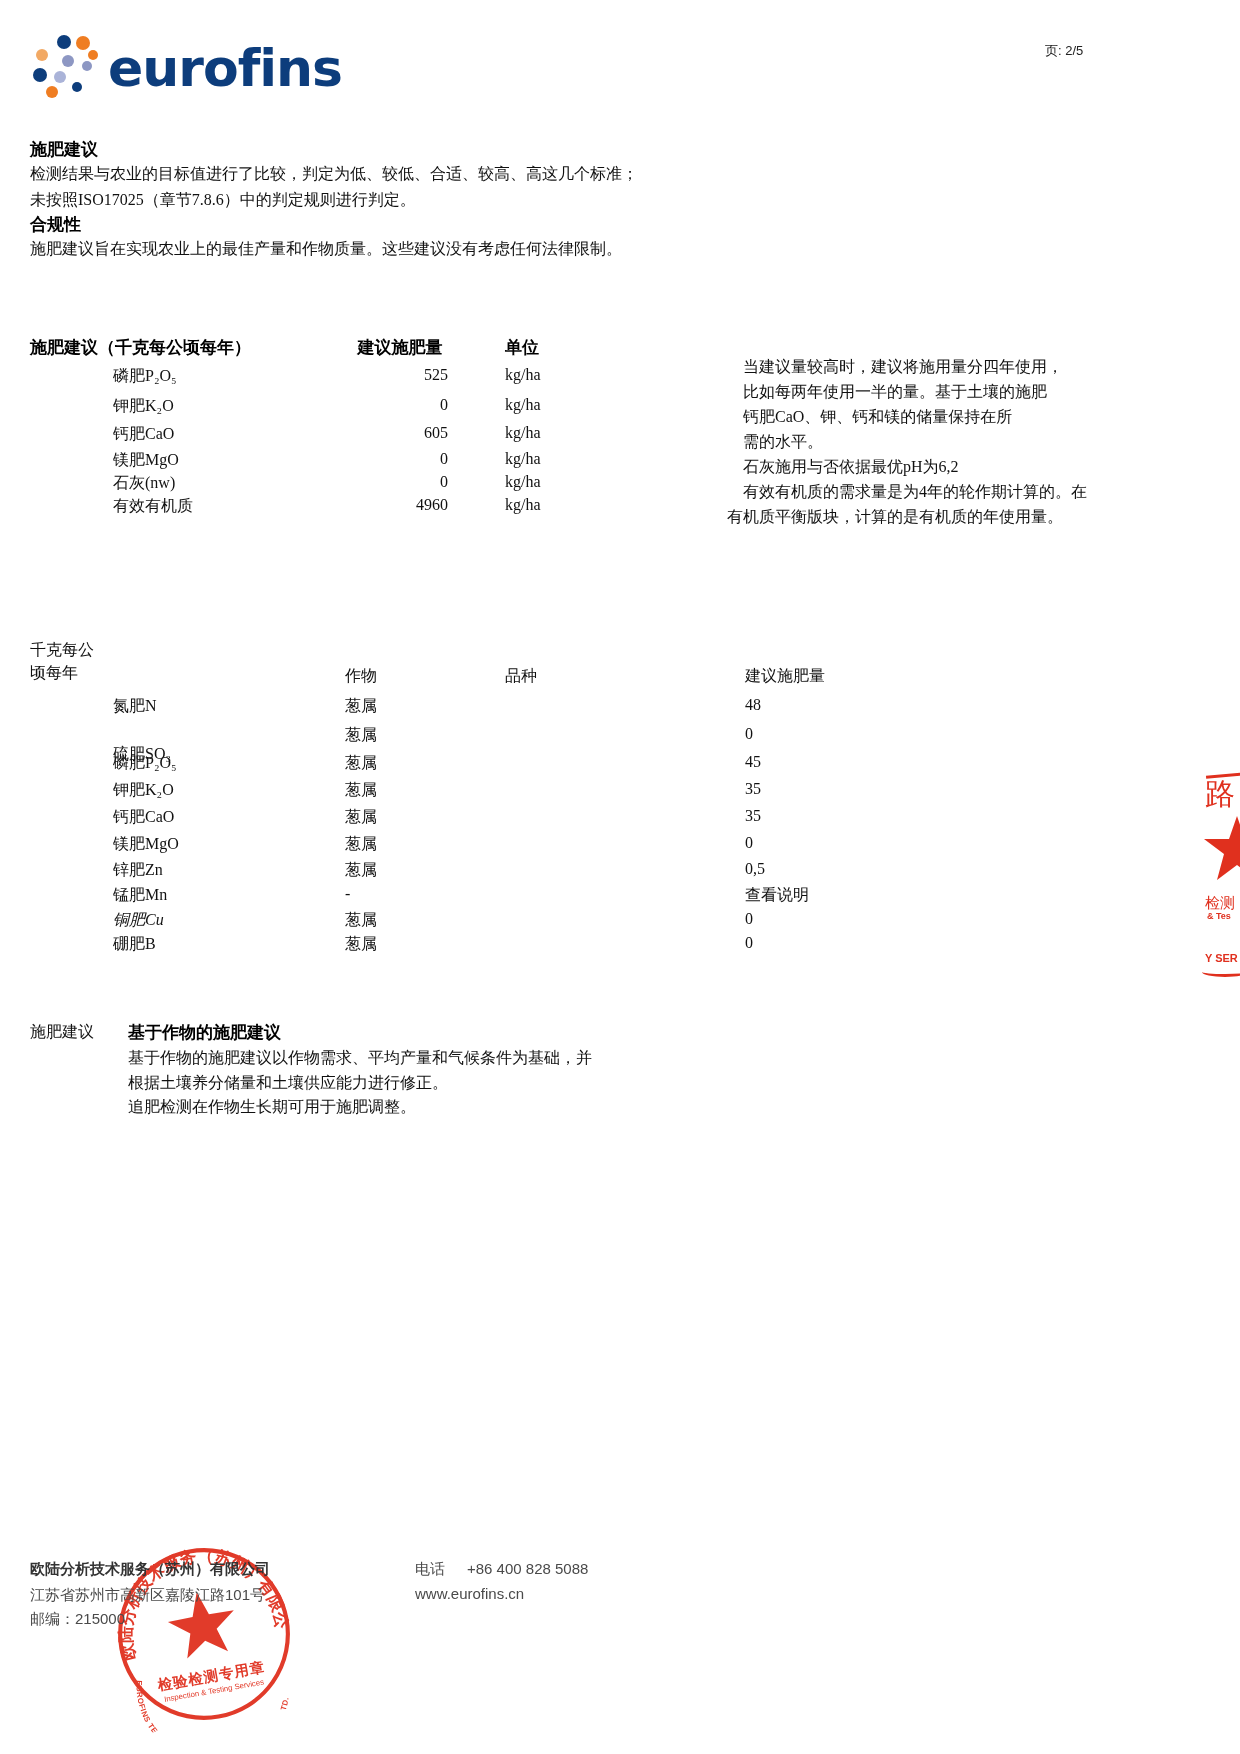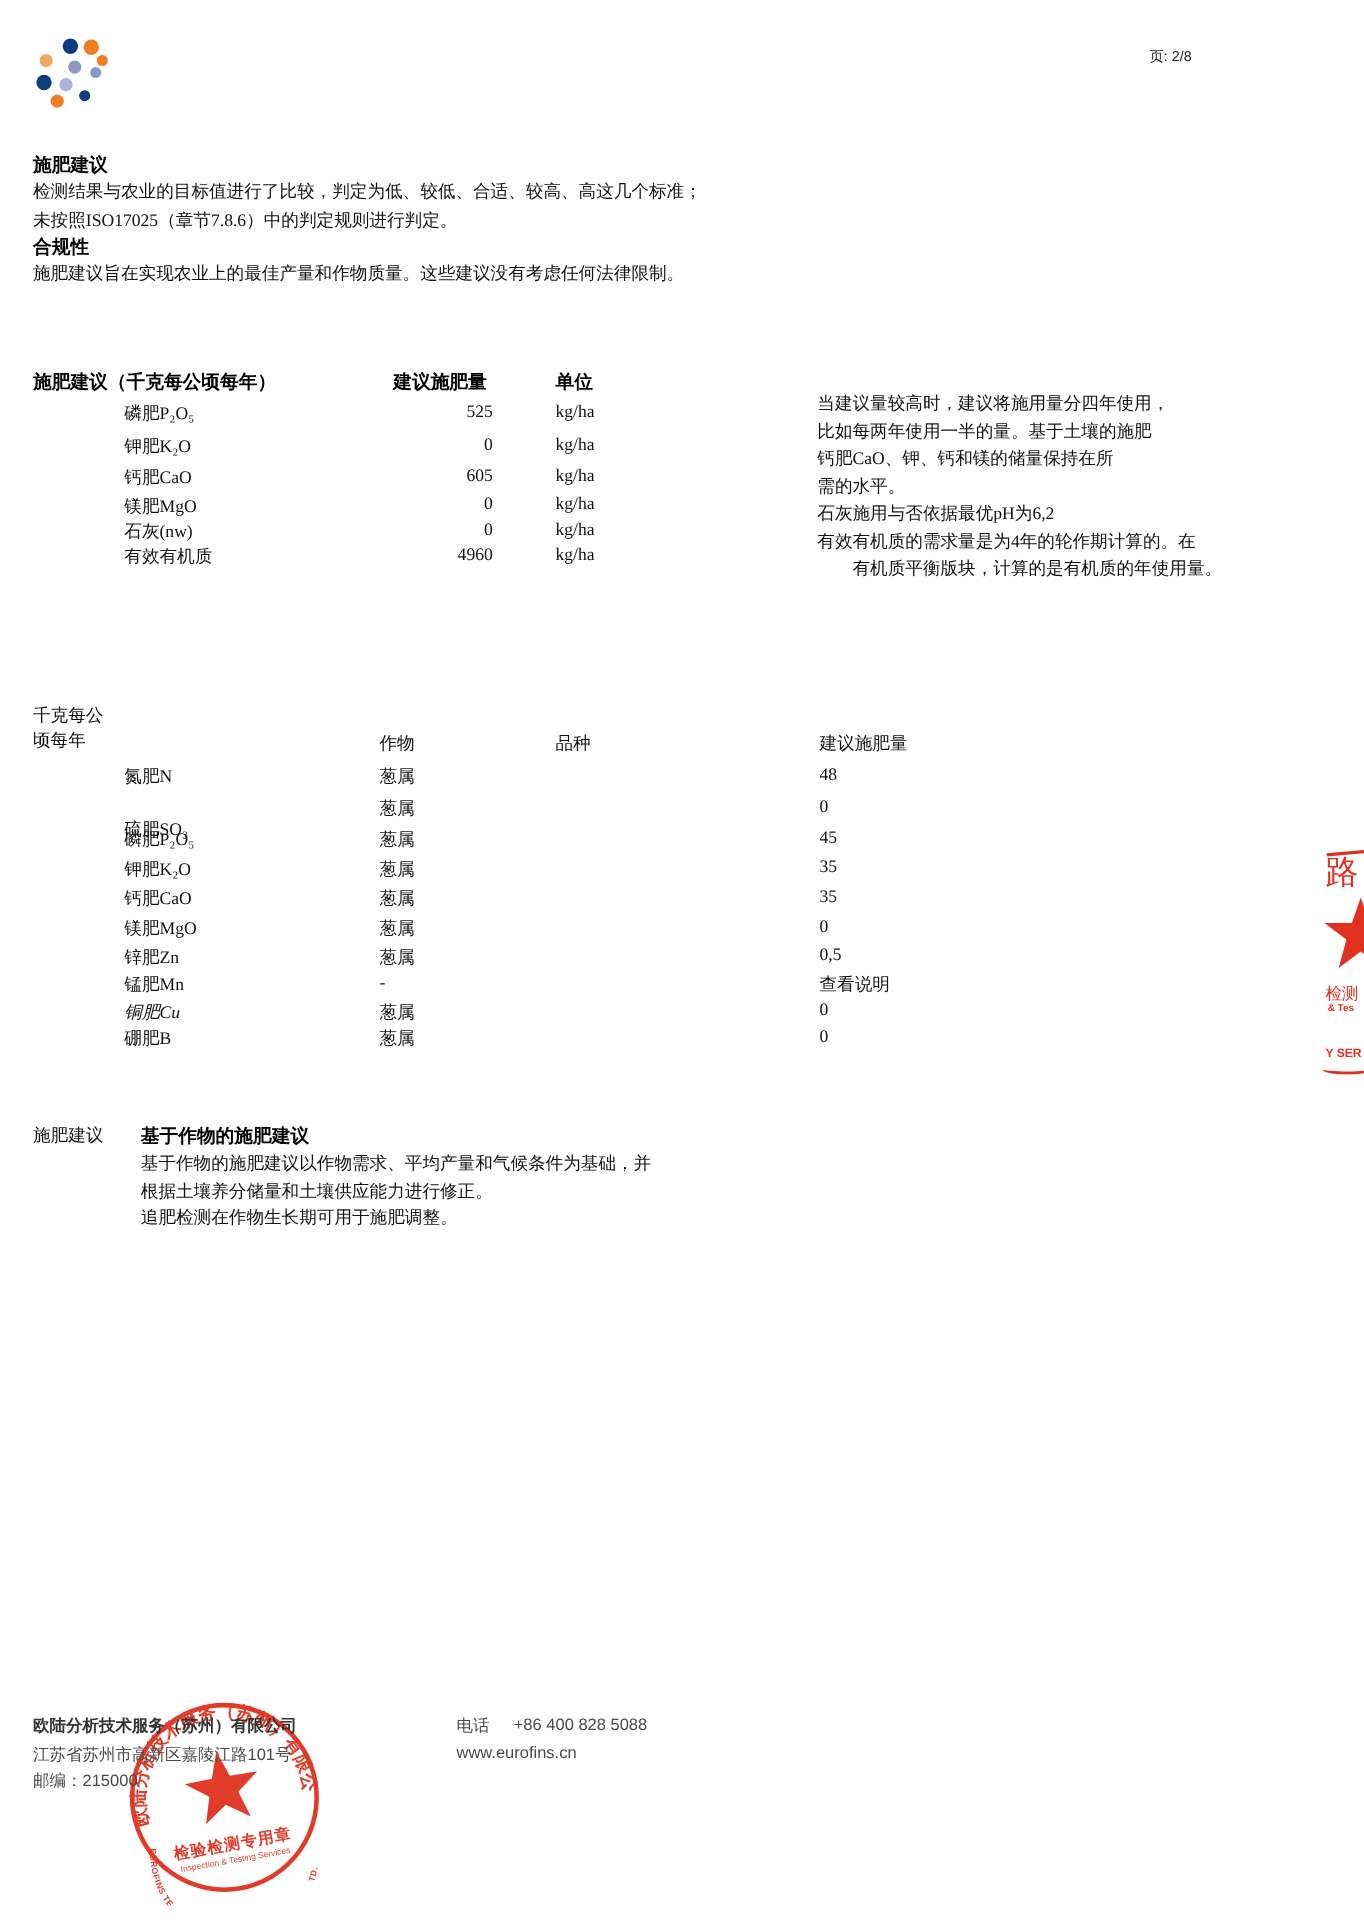--- a/index.html
+++ b/index.html
@@ -41,21 +41,22 @@
       <circle cx="63" cy="25" r="5" fill="#ef7d22"></circle>
       <circle cx="12" cy="25" r="6" fill="#f2a964"></circle>
       <circle cx="38" cy="31" r="6" fill="#8d97c3"></circle>
       <circle cx="57" cy="36" r="5" fill="#8d97c3"></circle>
       <circle cx="10" cy="45" r="7" fill="#0d3d7c"></circle>
       <circle cx="30" cy="47" r="6" fill="#aab3d8"></circle>
       <circle cx="22" cy="62" r="6" fill="#ef7d22"></circle>
       <circle cx="47" cy="57" r="5" fill="#0d3d7c"></circle>
     </svg>
   </div>
-  <div class="abs pagenum" style="left:1045px; top:42px;">页: 2/8</div>
+  <div class="abs logo-word" style="left:108px; top:42px;">eurofins</div>
+  <div class="abs pagenum" style="left:1045px; top:42px;">页: 2/5</div>
 
   <div class="abs cjk-bold" style="left:30px; top:138px;">施肥建议</div>
   <div class="abs cjk-serif" style="left:30px; top:164px;">检测结果与农业的目标值进行了比较，判定为低、较低、合适、较高、高这几个标准；</div>
   <div class="abs cjk-serif" style="left:30px; top:190px;">未按照ISO17025（章节7.8.6）中的判定规则进行判定。</div>
   <div class="abs cjk-bold" style="left:30px; top:213px;">合规性</div>
   <div class="abs cjk-serif" style="left:30px; top:239px;">施肥建议旨在实现农业上的最佳产量和作物质量。这些建议没有考虑任何法律限制。</div>
 
 
   <div class="abs cjk-bold" style="left:30px;  top:336px;">施肥建议（千克每公顷每年）</div>
   <div class="abs cjk-bold" style="left:335px; top:336px; width:130px; text-align:center;">建议施肥量</div>
@@ -84,21 +85,21 @@
   <div class="abs cjk-serif" style="left:113px; top:496px;">有效有机质</div>
   <div class="abs cjk-serif num" style="left:330px; top:496px; width:118px; text-align:right;">4960</div>
   <div class="abs cjk-serif num" style="left:505px; top:496px;">kg/ha</div>
 
   <div class="abs cjk-serif" style="left:743px; top:357px;">当建议量较高时，建议将施用量分四年使用，</div>
   <div class="abs cjk-serif" style="left:743px; top:382px;">比如每两年使用一半的量。基于土壤的施肥</div>
   <div class="abs cjk-serif" style="left:743px; top:407px;">钙肥CaO、钾、钙和镁的储量保持在所</div>
   <div class="abs cjk-serif" style="left:743px; top:432px;">需的水平。</div>
   <div class="abs cjk-serif" style="left:743px; top:457px;">石灰施用与否依据最优pH为6,2</div>
   <div class="abs cjk-serif" style="left:743px; top:482px;">有效有机质的需求量是为4年的轮作期计算的。在</div>
-  <div class="abs cjk-serif" style="left:775px; top:507px;">有机质平衡版块，计算的是有机质的年使用量。</div>
+  <div class="abs cjk-serif" style="left:727px; top:507px;">有机质平衡版块，计算的是有机质的年使用量。</div>
 
 
   <div class="abs cjk-serif" style="left:30px; top:640px;">千克每公</div>
   <div class="abs cjk-serif" style="left:30px; top:663px;">顷每年</div>
 
   <div class="abs cjk-serif" style="left:345px; top:666px;">作物</div>
   <div class="abs cjk-serif" style="left:505px; top:666px;">品种</div>
   <div class="abs cjk-serif" style="left:745px; top:666px;">建议施肥量</div>
 
   <div class="abs cjk-serif" style="left:113px; top:696px;">氮肥N</div>

